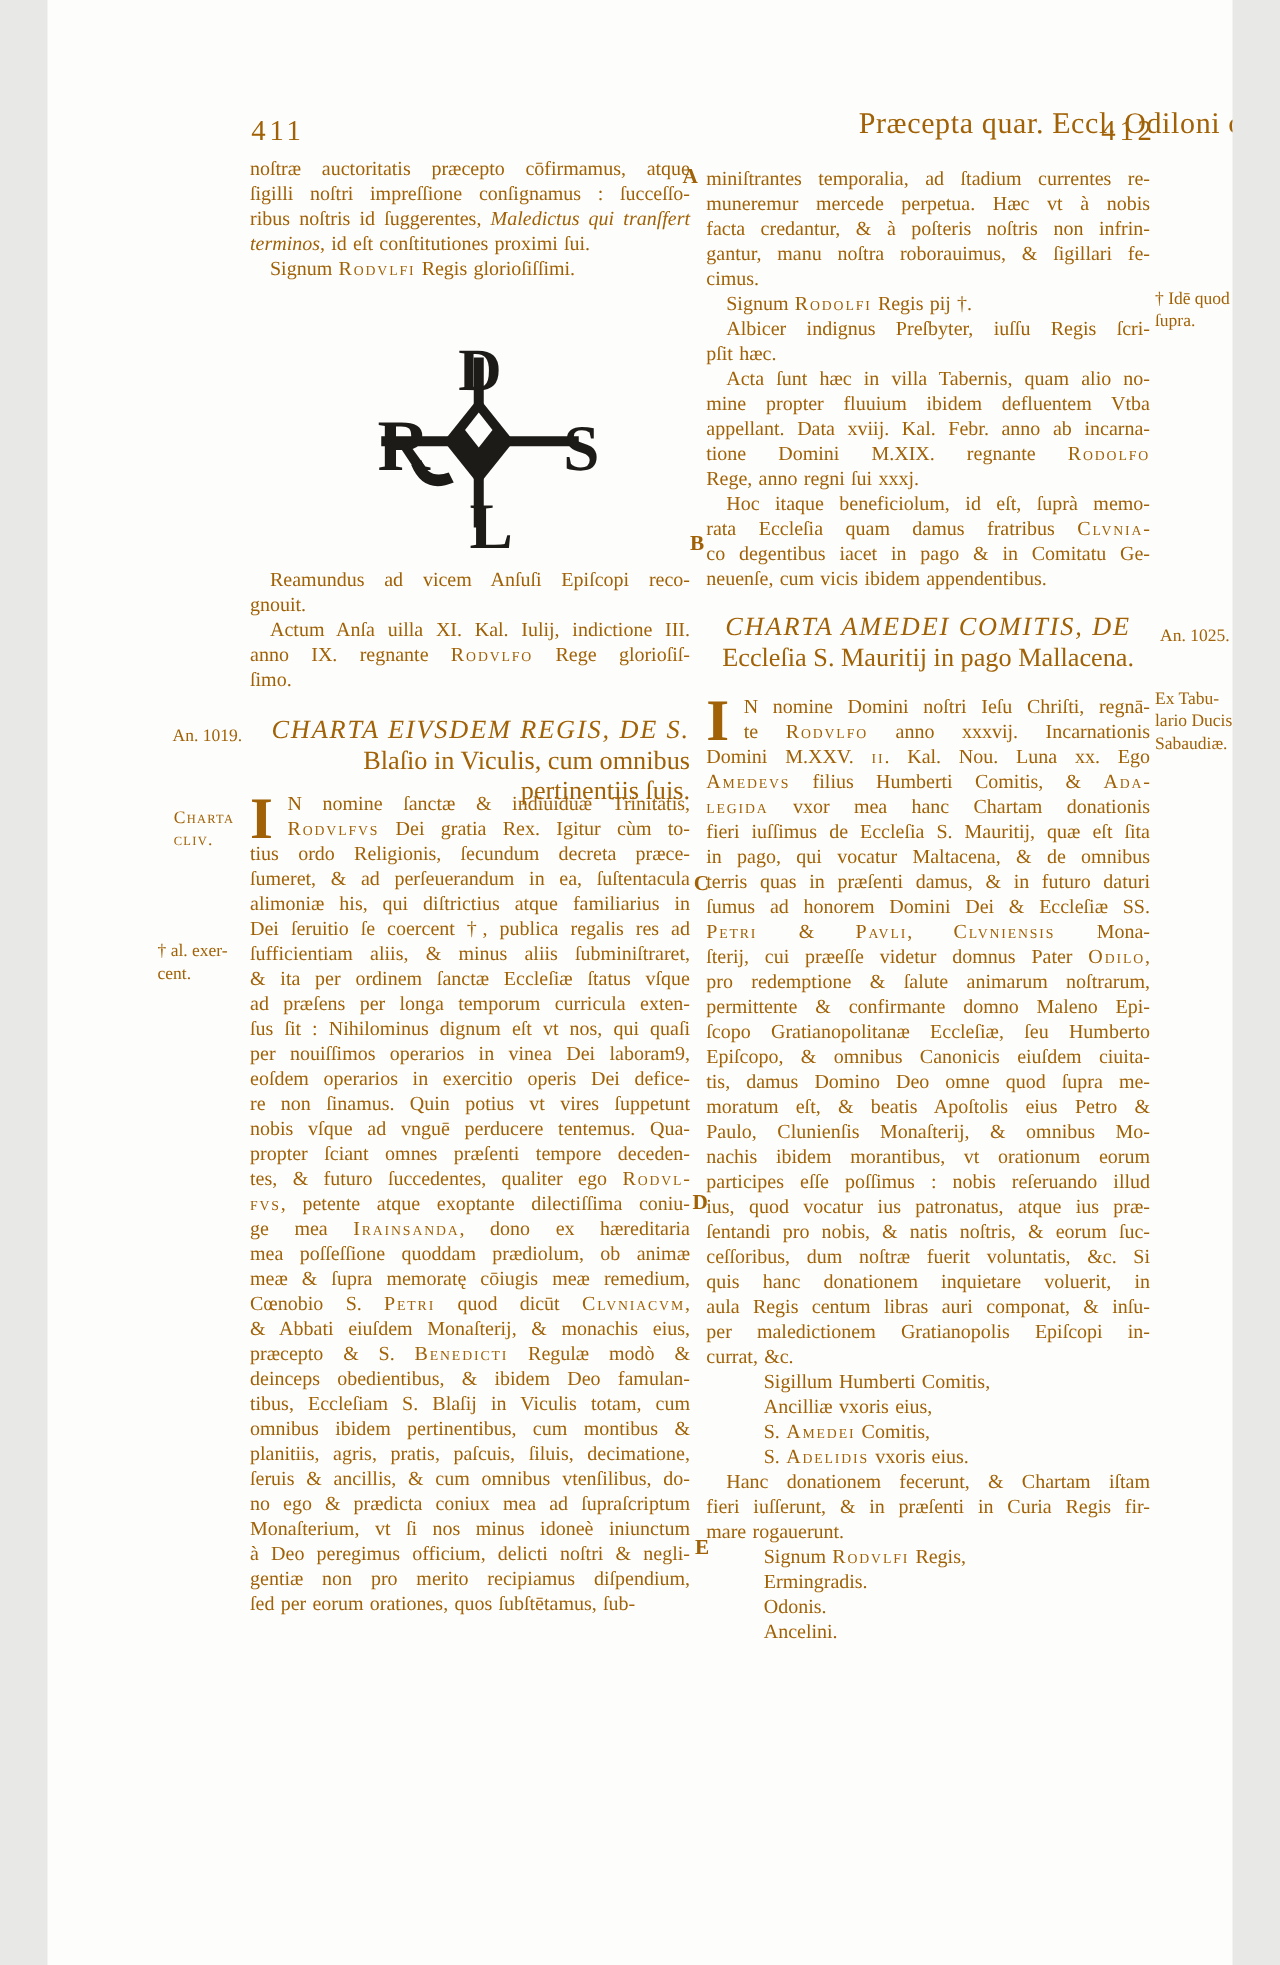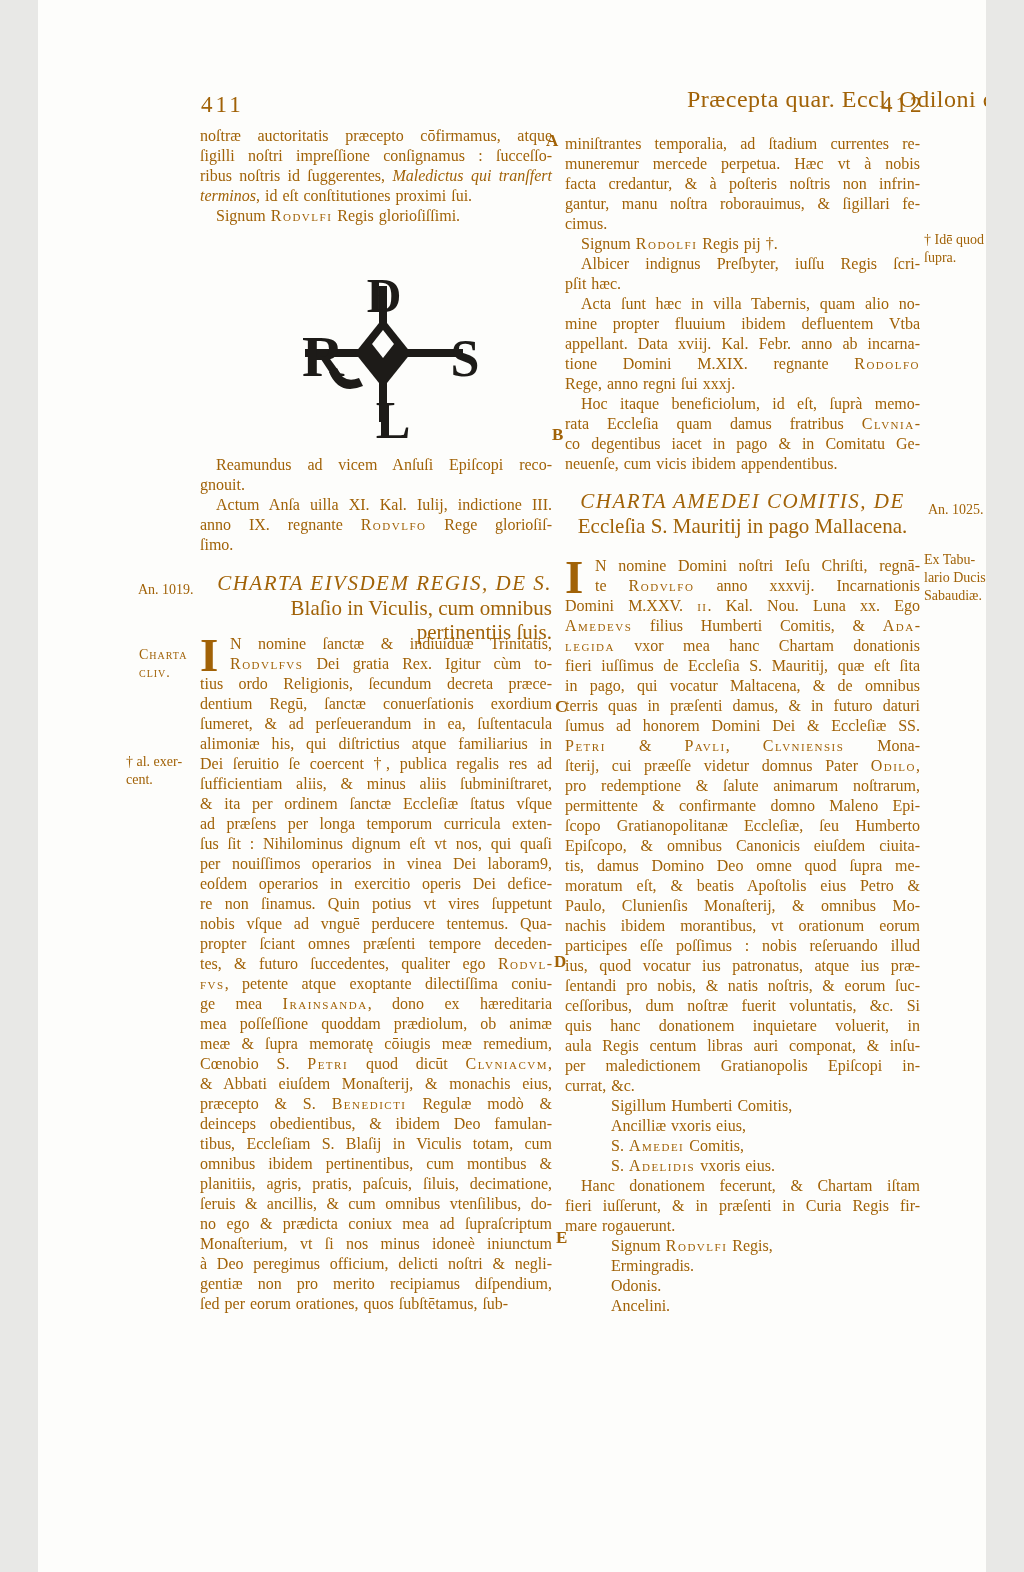--- a/index.html
+++ b/index.html
@@ -111,21 +111,20 @@
     <div class="h1">CHARTA EIVSDEM REGIS, DE S.</div>
     <div class="h2">Blaſio in Viculis, cum omnibus pertinentiis ſuis.</div>
   </div>
 
   <div class="block col-l" style="top:634px;">
       <div class="p dropp">
         <span class="dropcap">I</span>
         <div class="ln dc">N nomine ſanctæ &amp; indiuiduæ Trinitatis,</div>
         <div class="ln dc"><span class="sc">Rodvlfvs</span> Dei gratia Rex. Igitur cùm to-</div>
         <div class="ln">tius ordo Religionis, ſecundum decreta præce-</div>
-        <div class="ln">dentium Regū, ſanctæ conuerſationis exordium</div>
         <div class="ln">ſumeret, &amp; ad perſeuerandum in ea, ſuſtentacula</div>
         <div class="ln">alimoniæ his, qui diſtrictius atque familiarius in</div>
         <div class="ln">Dei ſeruitio ſe coercent †, publica regalis res ad</div>
         <div class="ln">ſufficientiam aliis, &amp; minus aliis ſubminiſtraret,</div>
         <div class="ln">&amp; ita per ordinem ſanctæ Eccleſiæ ſtatus vſque</div>
         <div class="ln">ad præſens per longa temporum curricula exten-</div>
         <div class="ln">ſus ſit : Nihilominus dignum eſt vt nos, qui quaſi</div>
         <div class="ln">per nouiſſimos operarios in vinea Dei laboram9,</div>
         <div class="ln">eoſdem operarios in exercitio operis Dei defice-</div>
         <div class="ln">re non ſinamus. Quin potius vt vires ſuppetunt</div>

